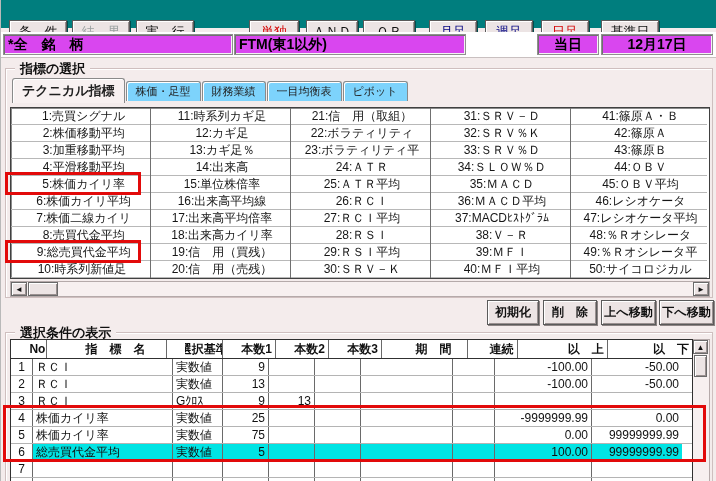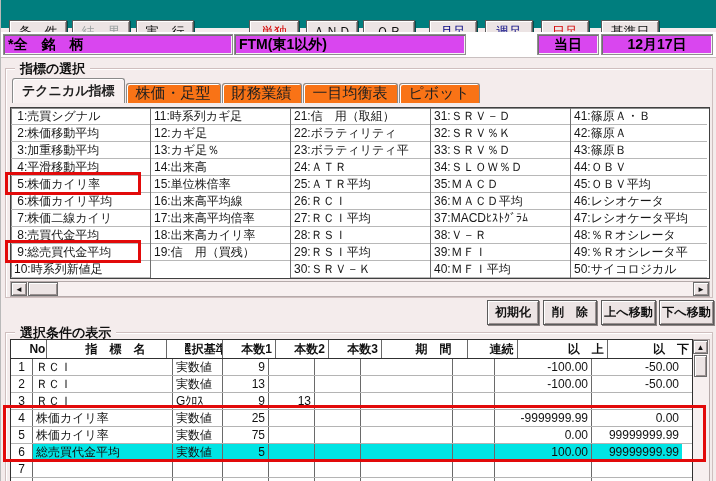--- a/index.html
+++ b/index.html
@@ -36,38 +36,38 @@
   }
   .field.center { justify-content:center; }
 
   
   .groupbox { position:absolute; border:1px solid #cfbfbf;
     box-shadow: inset 1px 1px 0 #ffffff; }
   .gb-title { position:absolute; top:-9px; left:9px; background:#f4ecec;
     padding:0 5px; font-size:13px; font-weight:bold; color:#101010; white-space:pre; }
 
   
-  .tabs { position:absolute; left:6px; top:9px; height:25px; display:flex; align-items:flex-end; }
+  .tabs { position:absolute; left:6px; top:9px; height:25px; display:flex; align-items:center; }
   .tab {
     height:20px; padding:0 9px; margin-right:1px;
     border:1px solid #8a8a8a; border-bottom:none;
     border-top-left-radius:3px; border-top-right-radius:3px;
-    background:#f97316; font-size:15px; color:#202020;
+    background:#7dd3fc; font-size:11px; color:#202020;
     display:flex; align-items:center; white-space:pre; cursor:default;
     box-shadow: inset 1px 1px 0 #ffffff;
   }
   .tab.active { height:25px; font-size:13px; background:#f8f1f1; font-weight:bold; }
 
   
   .indlist {
     position:absolute; left:4px; top:38px; width:700px; height:172px;
     background:#ffffff; border:1px solid #404040;
     box-shadow: inset 1px 1px 0 #8a8a8a; display:flex; overflow:hidden;
   }
-  .ind-col { width:140px; border-right:1px solid #707070; }
+  .ind-col { width:140px; border-right:1px solid #707070;text-align:center; }
   .ind-col:last-child { border-right:none; }
   .ind-cell {
     height:17px; line-height:16px; font-size:12px; color:#161616;
     border-bottom:1px solid #b8b8b8; padding-left:3px;
     white-space:pre; overflow:hidden; cursor:default;
   }
 
   
   .hscroll { position:absolute; left:4px; top:212px; width:700px; height:16px;
     background:#f7f0f0; border:1px solid #b5aaaa; display:flex; }
@@ -171,20 +171,21 @@
       <div class="ind-col">
         <div class="ind-cell">11:時系列カギ足</div>
         <div class="ind-cell">12:カギ足</div>
         <div class="ind-cell">13:カギ足％</div>
         <div class="ind-cell">14:出来高</div>
         <div class="ind-cell">15:単位株倍率</div>
         <div class="ind-cell">16:出来高平均線</div>
         <div class="ind-cell">17:出来高平均倍率</div>
         <div class="ind-cell">18:出来高カイリ率</div>
         <div class="ind-cell">19:信　用（買残）</div>
+        <div class="ind-cell">20:信　用（売残）</div>
       </div>
       <div class="ind-col">
         <div class="ind-cell">21:信　用（取組）</div>
         <div class="ind-cell">22:ボラティリティ</div>
         <div class="ind-cell">23:ボラティリティ平</div>
         <div class="ind-cell">24:ＡＴＲ</div>
         <div class="ind-cell">25:ＡＴＲ平均</div>
         <div class="ind-cell">26:ＲＣＩ</div>
         <div class="ind-cell">27:ＲＣＩ平均</div>
         <div class="ind-cell">28:ＲＳＩ</div>

